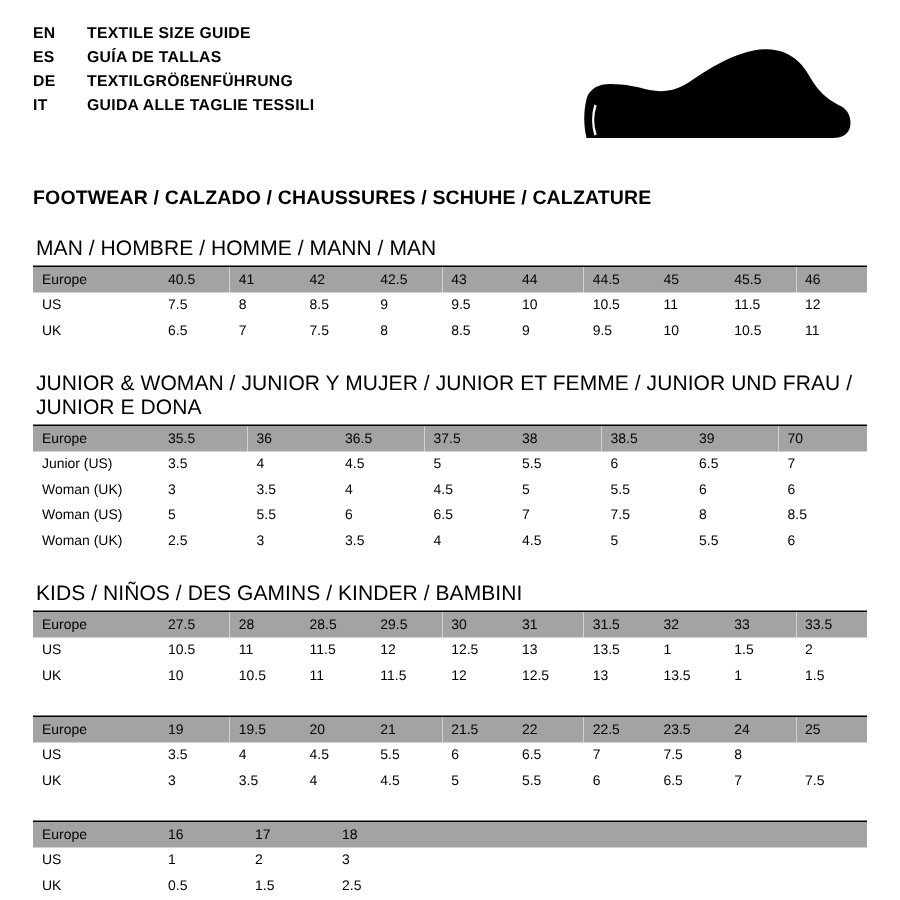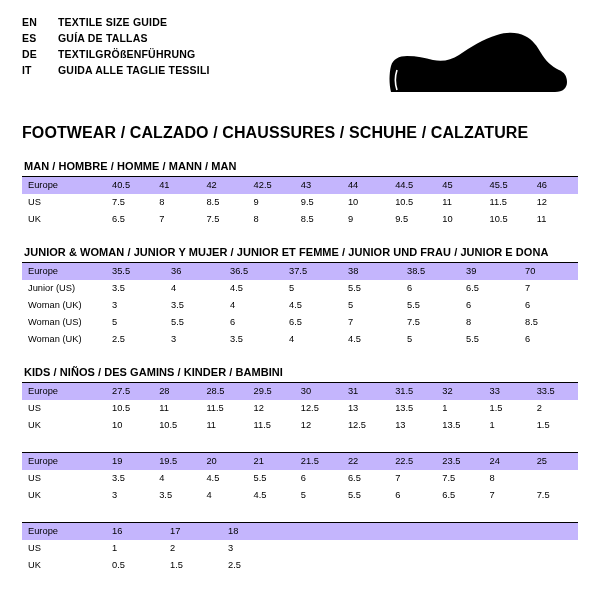--- a/index.html
+++ b/index.html
@@ -45,33 +45,33 @@
   }
   .shoe-icon {
     position: absolute;
     right: 10px;
     top: 14px;
     width: 185px;
     height: 70px;
   }
 
   .section-title {
-    font-size: 16px;
+    font-size: 13px;
     font-weight: bold;
     margin: 12px 0 0 0;
     letter-spacing: 0.1px;
   }
 
   
   .group {
     margin-top: 18px;
   }
   .group-title {
-    font-size: 11px;
-    font-weight: bold;
+    font-size: 14px;
+    font-weight: normal;
     padding: 0 0 4px 2px;
     letter-spacing: 0.05px;
   }
   .divider {
     border-top: 1px solid #000000;
     height: 0;
     margin: 0 0 0 0;
   }
   table.sizes {
     border-collapse: collapse;
@@ -80,21 +80,21 @@
     table-layout: fixed;
   }
   table.sizes td {
     height: 17px;
     line-height: 17px;
     padding: 0 0 0 6px;
     white-space: nowrap;
     overflow: hidden;
   }
   table.sizes tr.shaded td {
-    background: #c4b5fd;
+    background: #a3a3a3;
   }
   td.rowlabel {
     width: 78px;
   }
   .babies td.rowlabel {
     width: 78px;
   }
   .babies td {
     width: 52px;
   }

